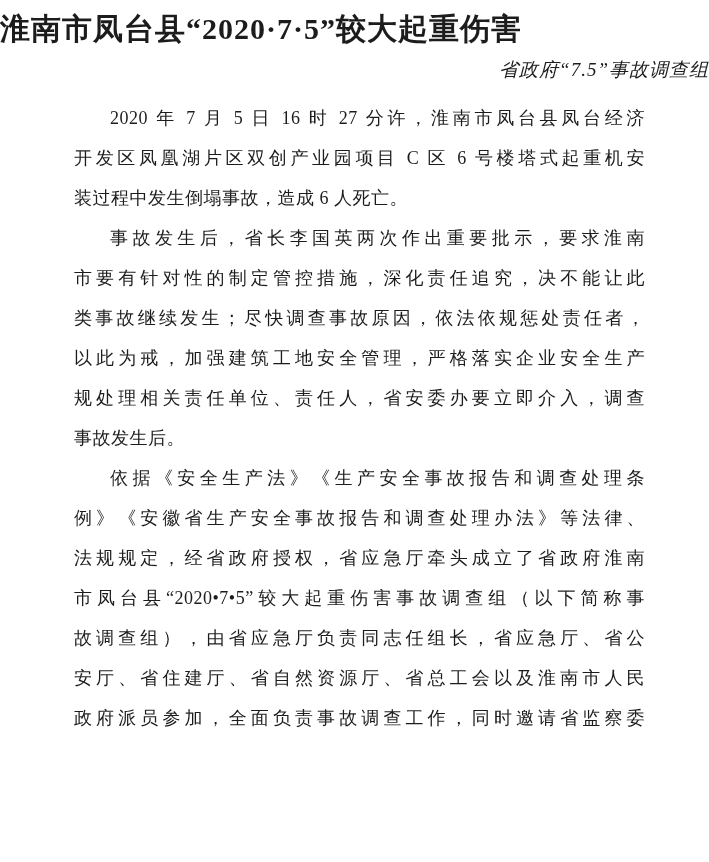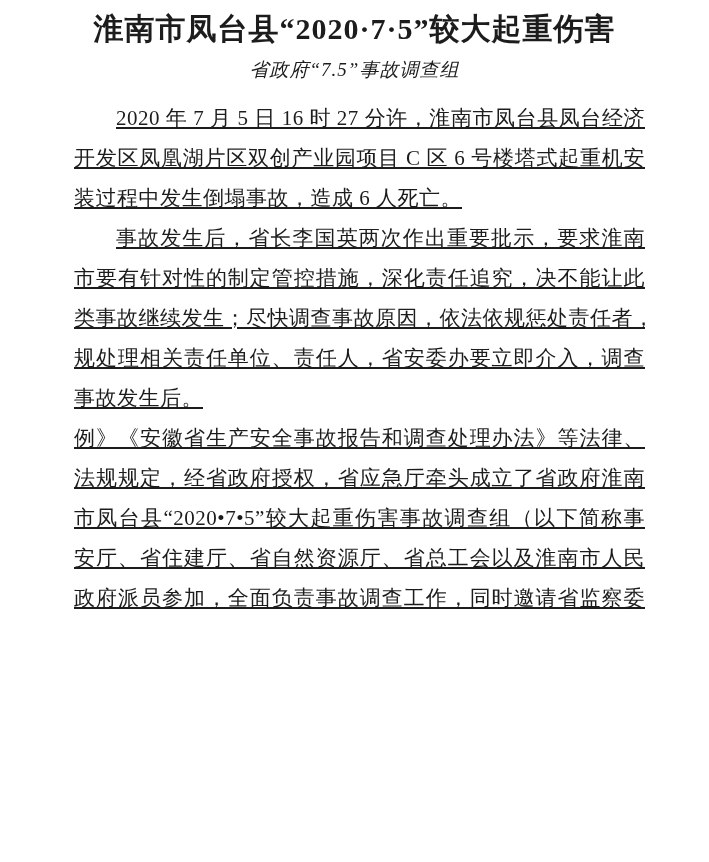--- a/index.html
+++ b/index.html
@@ -11,42 +11,41 @@
     position: relative;
     width: 709px;
     height: 862px;
     background: #ffffff;
     overflow: hidden;
     font-family: "Liberation Serif", "DejaVu Serif", serif;
     color: #1c1c1c;
   }
   .title-block {
     padding-top: 10px;
-    text-align: center;
+    text-align: left;
   }
   .title-line {
     font-size: 30px;
     font-weight: bold;
     line-height: 38px;
     letter-spacing: 1px;
   }
   .subtitle {
     margin-top: 9px;
-    text-align: center;
+    text-align: right;
     font-size: 19px;
     font-style: italic;
     line-height: 26px;
     letter-spacing: 1px;
   }
   .doc-body {
     margin: 15px 64px 0 74px;
     width: 571px;
-    font-size: 21px;
+    font-size: 18px;
     line-height: 40px;
-    text-decoration: underline;
   }
   .line {
     text-align: justify;
     text-align-last: justify;
     letter-spacing: 0.5px;
     white-space: nowrap;
     overflow: hidden;
   }
   .line.para-start {
     text-indent: 2em;
@@ -63,21 +62,24 @@
     <div class="title-line">淮南市凤台县“2020·7·5”较大起重伤害</div>
   </div>
   <div class="subtitle">省政府“7.5”事故调查组</div>
   <div class="doc-body">
       <div class="line para-start">2020 年 7 月 5 日 16 时 27 分许，淮南市凤台县凤台经济</div>
       <div class="line">开发区凤凰湖片区双创产业园项目 C 区 6 号楼塔式起重机安</div>
       <div class="line para-end">装过程中发生倒塌事故，造成 6 人死亡。</div>
       <div class="line para-start">事故发生后，省长李国英两次作出重要批示，要求淮南</div>
       <div class="line">市要有针对性的制定管控措施，深化责任追究，决不能让此</div>
       <div class="line">类事故继续发生；尽快调查事故原因，依法依规惩处责任者，</div>
+      <div class="line">以此为戒，加强建筑工地安全管理，严格落实企业安全生产</div>
       <div class="line">规处理相关责任单位、责任人，省安委办要立即介入，调查</div>
       <div class="line para-end">事故发生后。</div>
+      <div class="line para-start">依据《安全生产法》《生产安全事故报告和调查处理条</div>
       <div class="line">例》《安徽省生产安全事故报告和调查处理办法》等法律、</div>
       <div class="line">法规规定，经省政府授权，省应急厅牵头成立了省政府淮南</div>
       <div class="line">市凤台县“2020•7•5”较大起重伤害事故调查组（以下简称事</div>
+      <div class="line">故调查组），由省应急厅负责同志任组长，省应急厅、省公</div>
       <div class="line">安厅、省住建厅、省自然资源厅、省总工会以及淮南市人民</div>
       <div class="line">政府派员参加，全面负责事故调查工作，同时邀请省监察委</div>
     </div>
 </div>
 
 </body></html>

